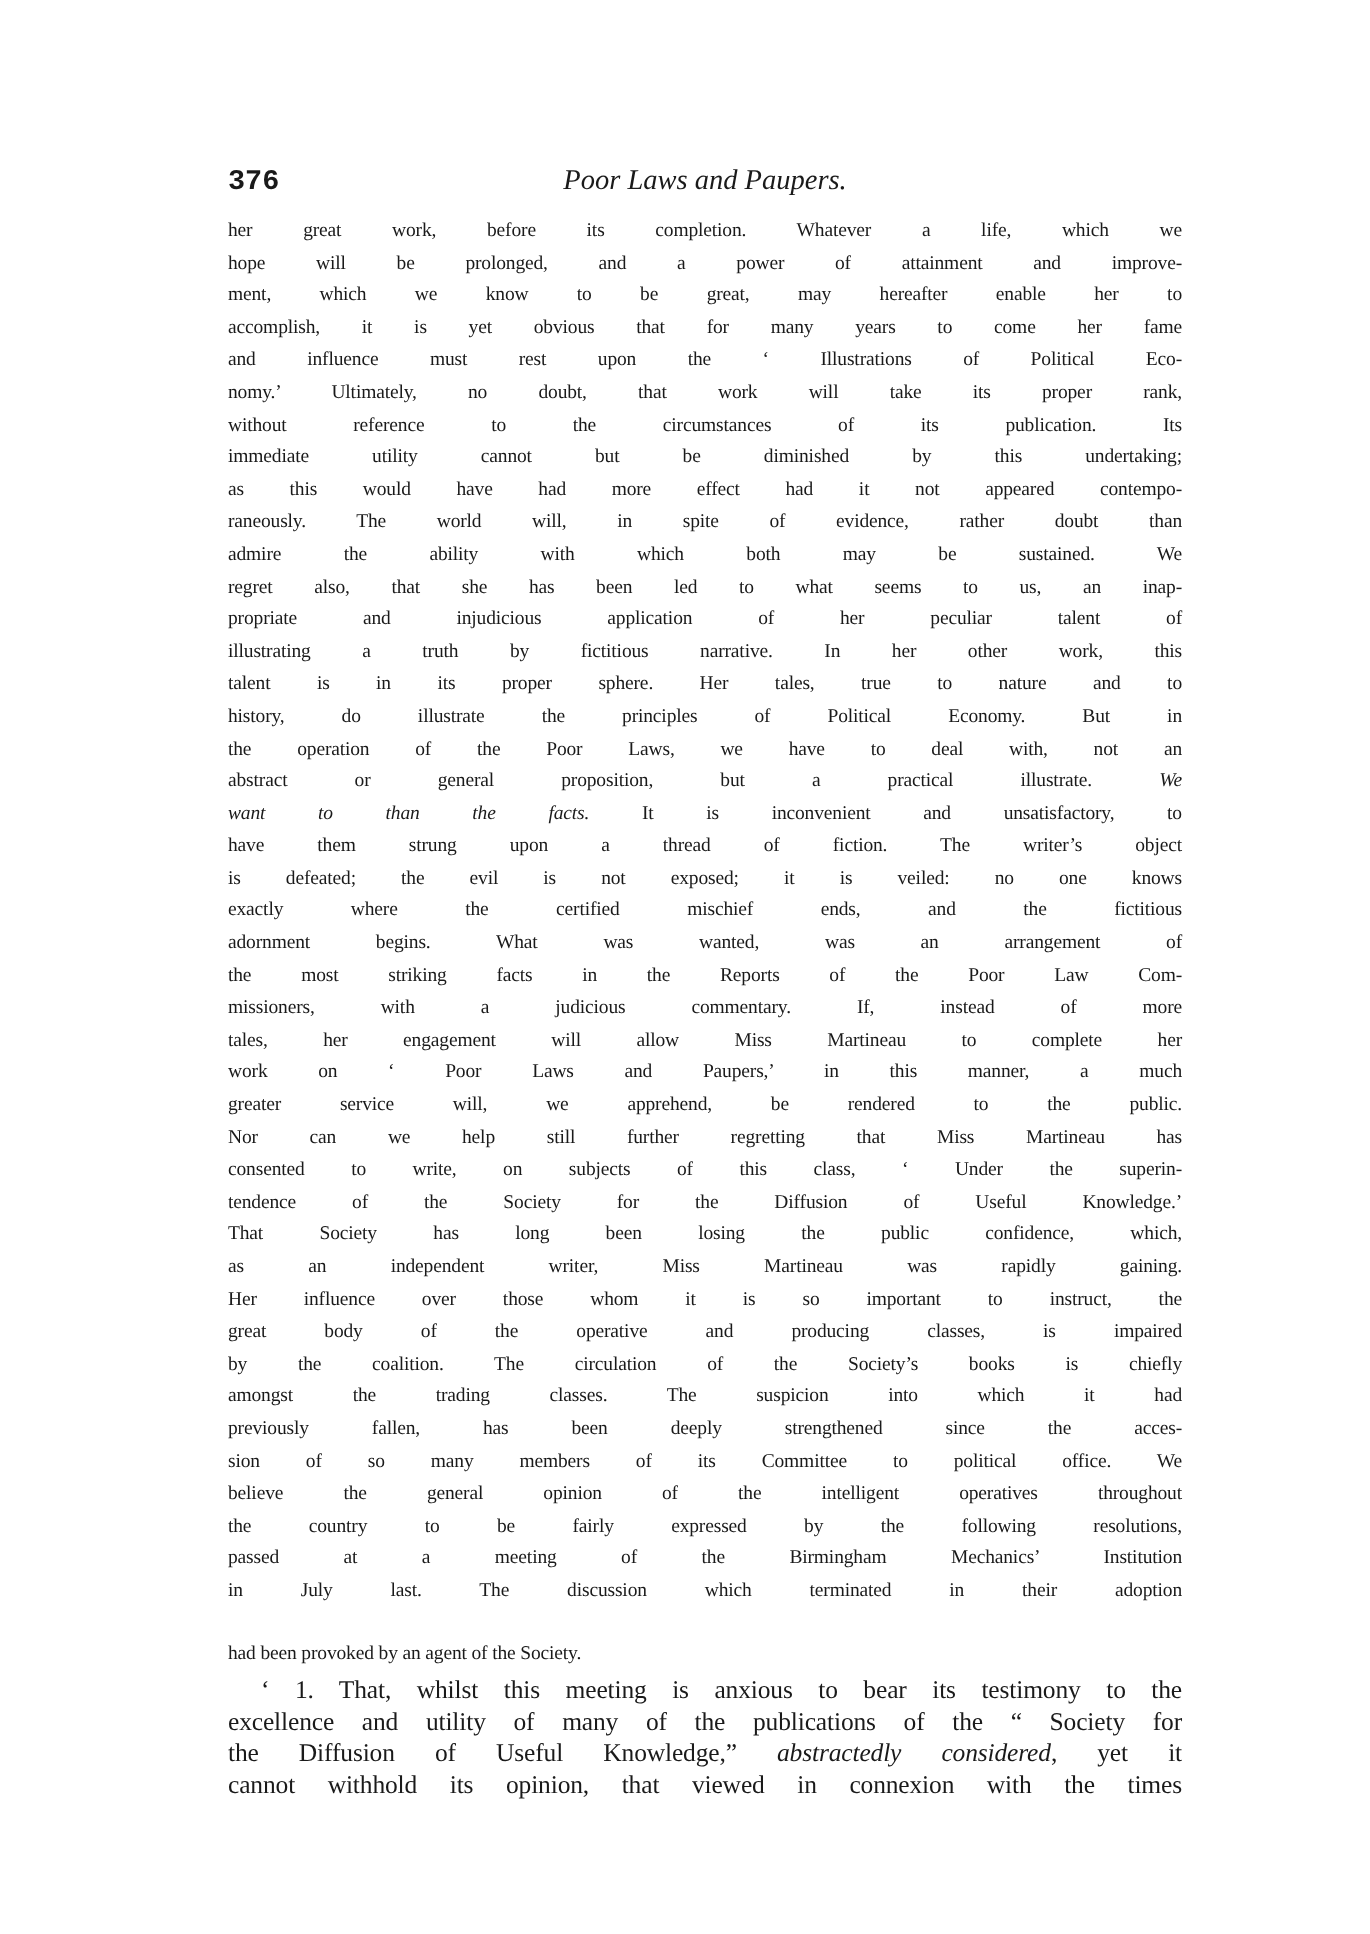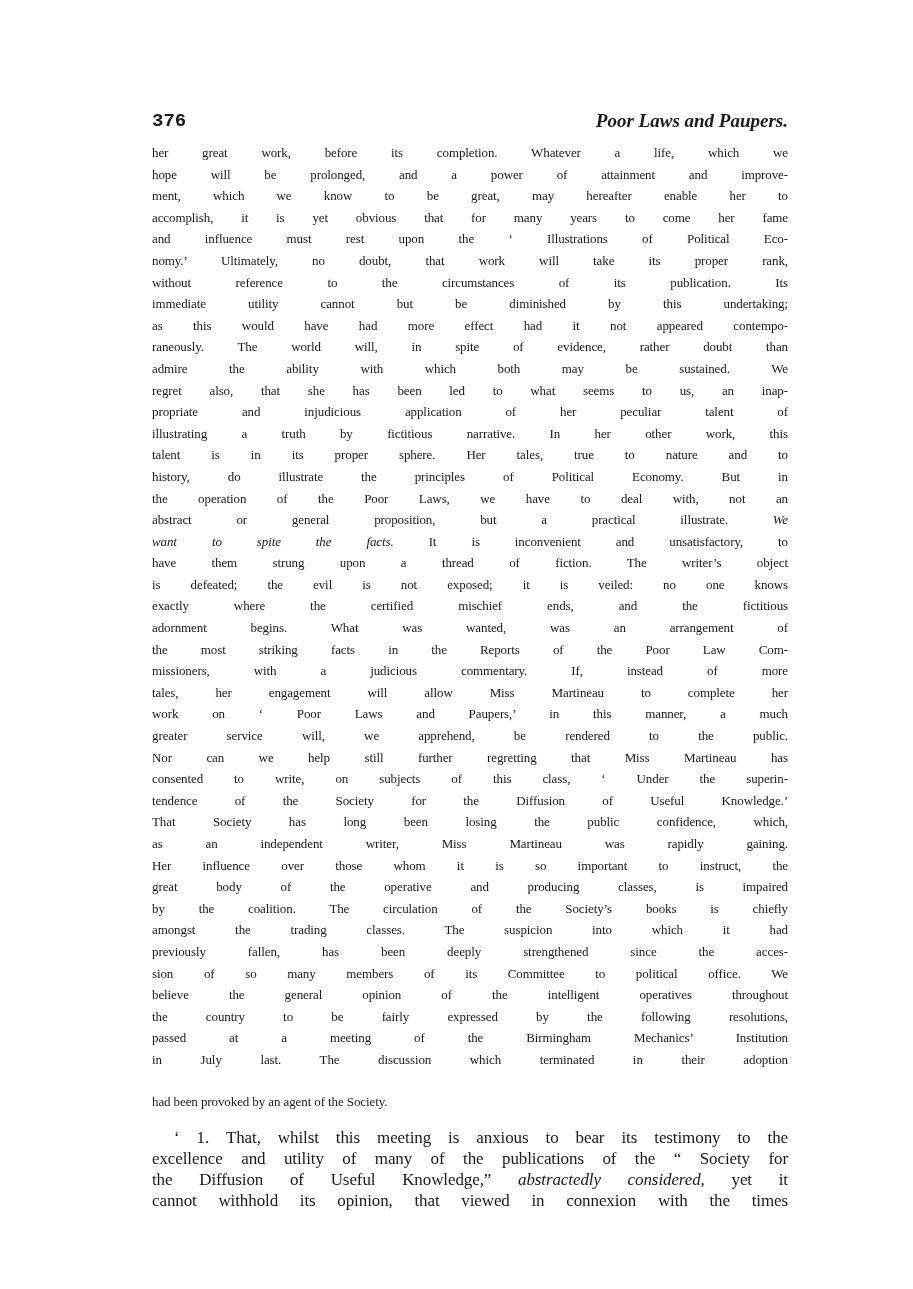--- a/index.html
+++ b/index.html
@@ -31,23 +31,23 @@
     position: absolute;
     left: 0;
     top: 0;
     font-weight: bold;
     font-family: Liberation Mono, monospace;
   }
   .running-title {
     position: absolute;
     left: 0;
     right: 0;
-    text-align: right;
+    text-align: center;
     font-style: italic;
-    font-weight: bold;
+    font-weight: normal;
   }
   .body-text {
     margin-top: 8px;
   }
   .line {
     display: block;
     height: 21.6px;
     line-height: 21.6px;
     font-size: 13px;
     white-space: nowrap;
@@ -56,21 +56,21 @@
     letter-spacing: -0.1px;
   }
   .line.last {
     text-align-last: left;
     margin-top: 20px;
   }
   .line em {
     font-style: italic;
   }
   .footnote {
-    margin-top: 15px;
+    margin-top: 4px;
   }
   .footnote .line {
     font-size: 17px;
     height: 21px;
     line-height: 21px;
   }
   .footnote .line.indent {
     padding-left: 22px;
   }
 </style>
@@ -95,21 +95,21 @@
     <span class="line">as this would have had more effect had it not appeared contempo-</span>
     <span class="line">raneously.  The world will, in spite of evidence, rather doubt than</span>
     <span class="line">admire the ability with which both may be sustained.  We</span>
     <span class="line">regret also, that she has been led to what seems to us, an inap-</span>
     <span class="line">propriate and injudicious application of her peculiar talent of</span>
     <span class="line">illustrating a truth by fictitious narrative.  In her other work, this</span>
     <span class="line">talent is in its proper sphere.  Her tales, true to nature and to</span>
     <span class="line">history, do illustrate the principles of Political Economy.  But in</span>
     <span class="line">the operation of the Poor Laws, we have to deal with, not an</span>
     <span class="line"><span>abstract or general proposition, but a practical illustrate.  </span><em>We</em></span>
-    <span class="line"><em>want to spite the facts.</em><span>  It is inconvenient and unsatisfactory, to</span></span>
+    <span class="line"><em>want to than the facts.</em><span>  It is inconvenient and unsatisfactory, to</span></span>
     <span class="line">have them strung upon a thread of fiction.  The writer’s object</span>
     <span class="line">is defeated; the evil is not exposed; it is veiled: no one knows</span>
     <span class="line">exactly where the certified mischief ends, and the fictitious</span>
     <span class="line">adornment begins.  What was wanted, was an arrangement of</span>
     <span class="line">the most striking facts in the Reports of the Poor Law Com-</span>
     <span class="line">missioners, with a judicious commentary.  If, instead of more</span>
     <span class="line">tales, her engagement will allow Miss Martineau to complete her</span>
     <span class="line">work on ‘ Poor Laws and Paupers,’ in this manner, a much</span>
     <span class="line">greater service will, we apprehend, be rendered to the public.</span>
     <span class="line">Nor can we help still further regretting that Miss Martineau has</span>

